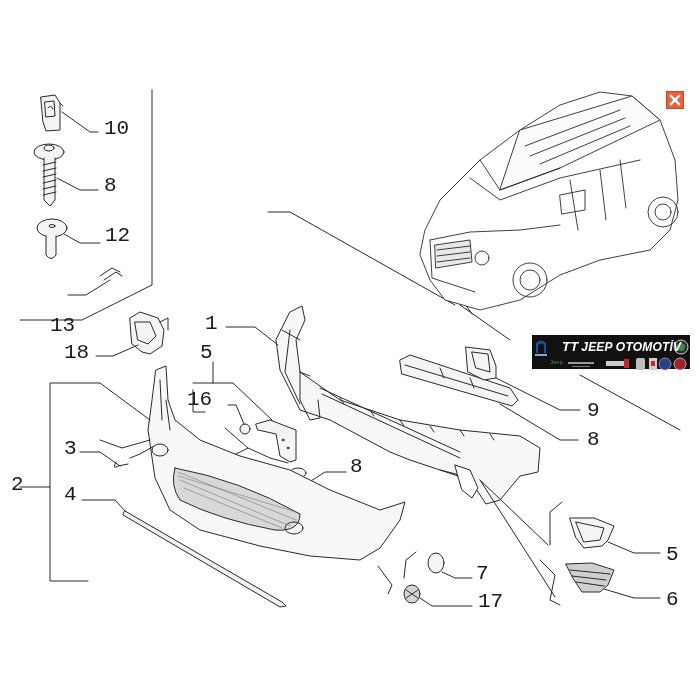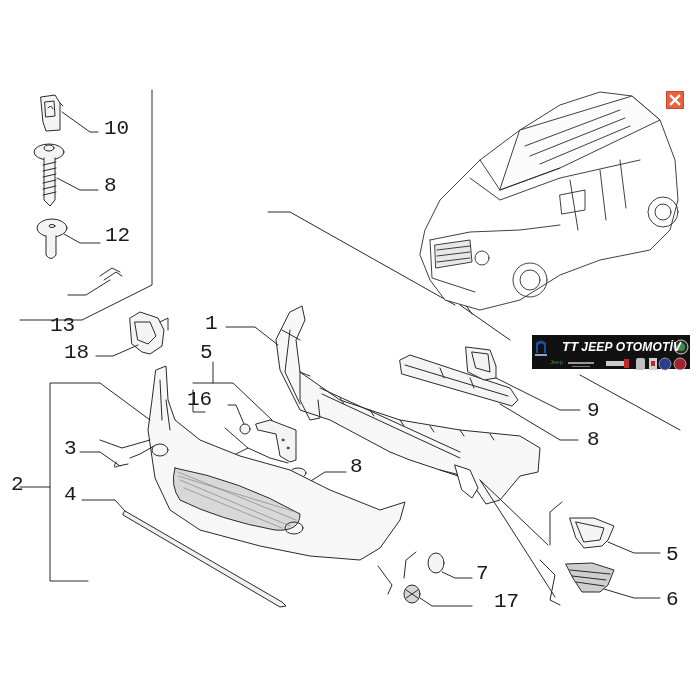--- a/index.html
+++ b/index.html
@@ -196,21 +196,21 @@
   <span class="callout" style="left:187px; top:389px;">16</span>
   <span class="callout" style="left:11px; top:474px;">2</span>
   <span class="callout" style="left:64px; top:438px;">3</span>
   <span class="callout" style="left:64px; top:484px;">4</span>
   <span class="callout" style="left:350px; top:456px;">8</span>
   <span class="callout" style="left:587px; top:400px;">9</span>
   <span class="callout" style="left:587px; top:429px;">8</span>
   <span class="callout" style="left:666px; top:544px;">5</span>
   <span class="callout" style="left:666px; top:589px;">6</span>
   <span class="callout" style="left:476px; top:563px;">7</span>
-  <span class="callout" style="left:494px; top:591px;">17</span>
+  <span class="callout" style="left:478px; top:591px;">17</span>
 
   <div class="watermark">
     <svg width="158" height="41" viewBox="0 0 158 41">
       <g>
         <path d="M4,18 L4,8 Q9,3 14,8 L14,18 L12,18 L12,10 Q9,7 6,10 L6,18 Z" fill="#1c4fa0"></path>
         <rect x="3" y="19" width="12" height="2" fill="#8ea3c8"></rect>
       </g>
       <g>
         <circle cx="149" cy="12" r="7" fill="#2b2b2b" stroke="#cccccc" stroke-width="1"></circle>
         <circle cx="149" cy="12" r="4" fill="#3d8a4a"></circle>

